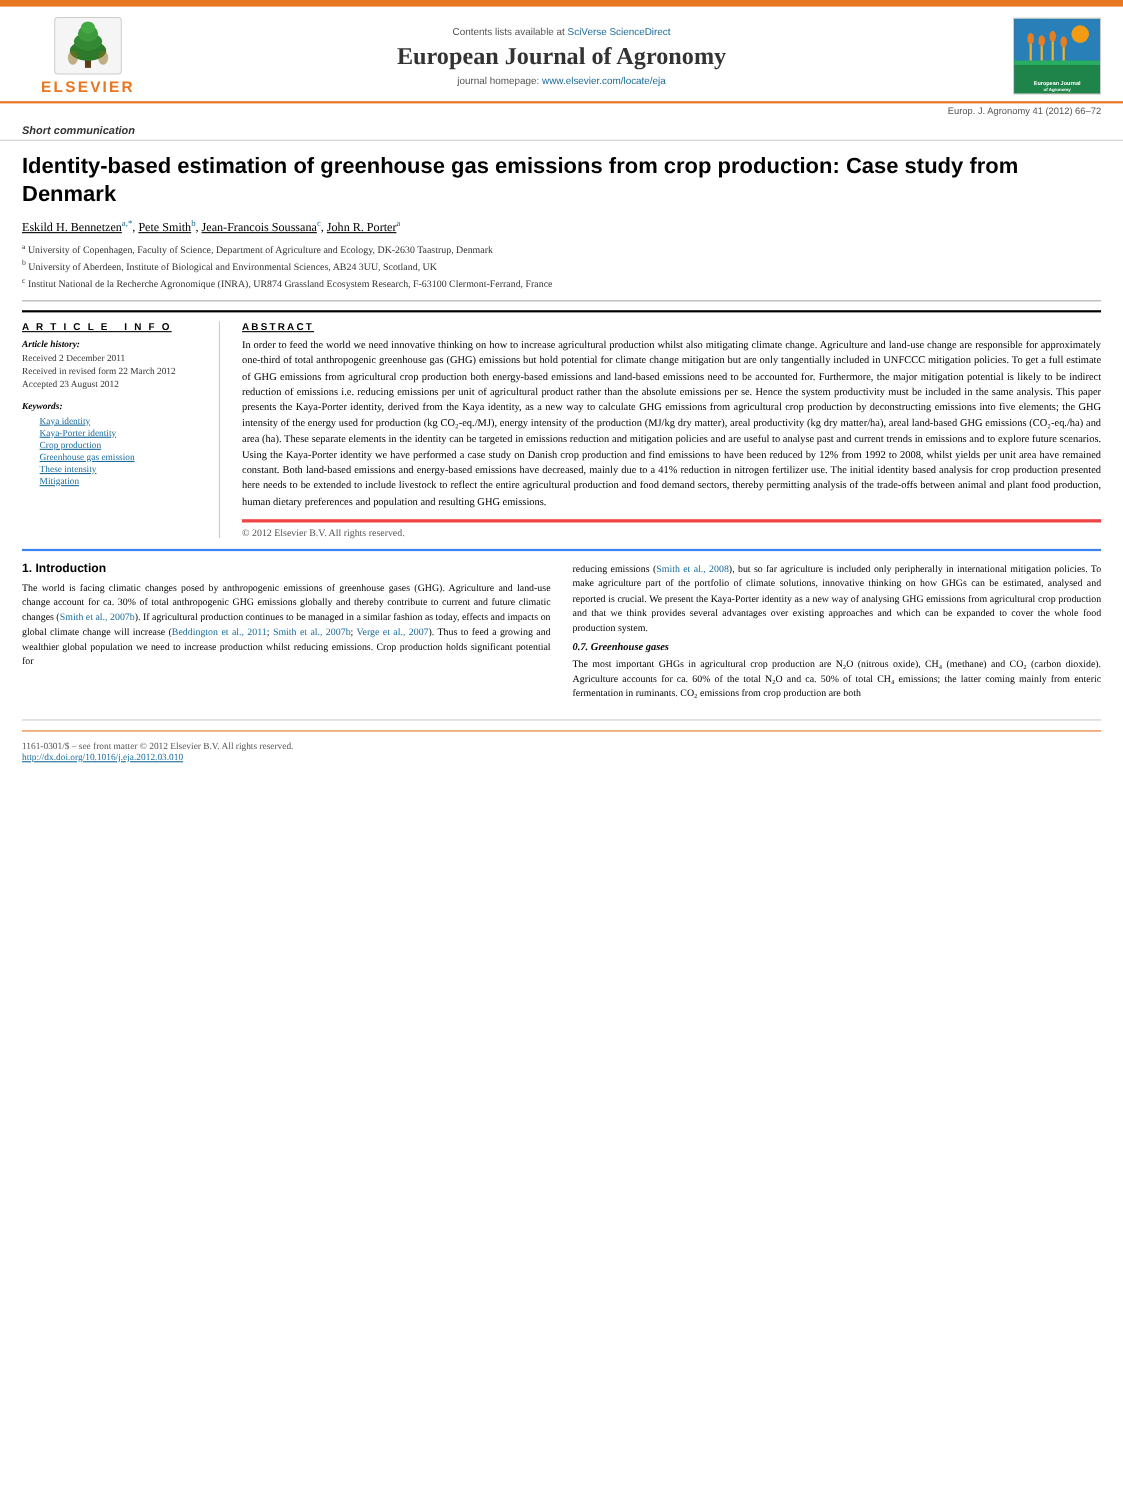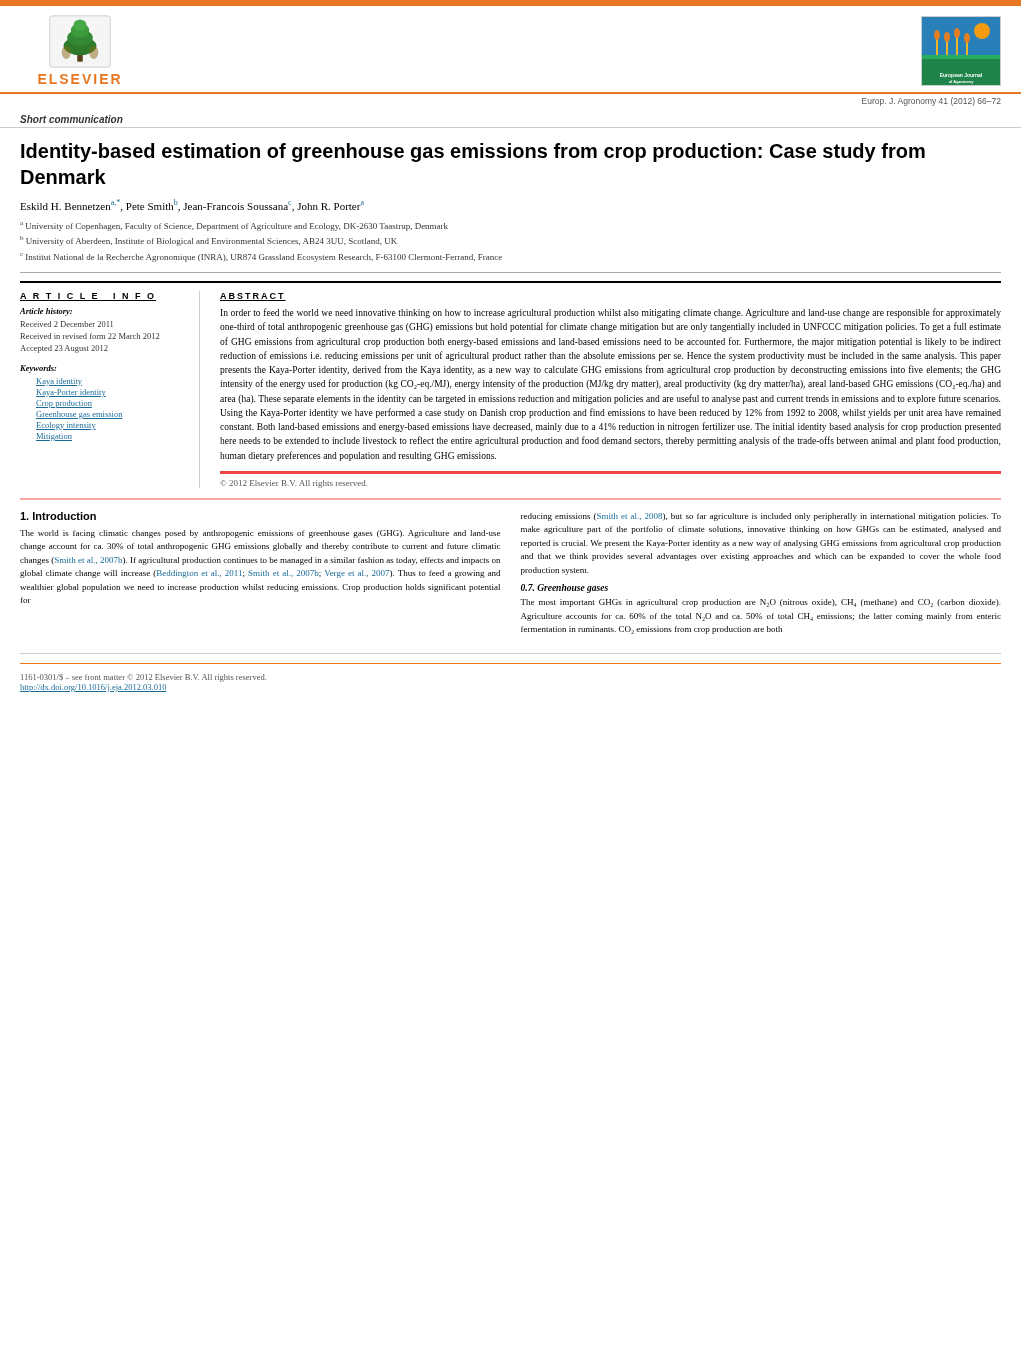--- a/index.html
+++ b/index.html
@@ -149,20 +149,21 @@
       color: #000;
     }
 
     .authors sup {
       font-size: 8px;
       color: #1a6b99;
     }
 
     .author-name {
       color: #000;
+      text-decoration: underline;
     }
 
     .affiliations {
       font-size: 9px;
       color: #333;
       margin-bottom: 8px;
       line-height: 1.5;
     }
 
     .affiliations sup {
@@ -248,21 +249,21 @@
       margin-top: 8px;
       border-top: 3px solid #ef4444;
       padding-top: 4px;
     }
 
     
     .body-content {
       display: flex;
       gap: 20px;
       margin-top: 10px;
-      border-top: 2px solid #fca5a5;
+      border-top: 2px solid #3b82f6;
       padding-top: 10px;
     }
 
     .body-left {
       flex: 1;
     }
 
     .body-right {
       flex: 1;
     }
@@ -355,20 +356,31 @@
           <ellipse cx="35" cy="18" rx="10" ry="8" fill="#3d9a3d"></ellipse>
           <ellipse cx="35" cy="12" rx="7" ry="6" fill="#45aa45"></ellipse>
 
           <ellipse cx="20" cy="42" rx="5" ry="7" fill="#8b6914" opacity="0.5"></ellipse>
           <ellipse cx="50" cy="42" rx="5" ry="7" fill="#8b6914" opacity="0.5"></ellipse>
         </svg>
         <span class="elsevier-text">ELSEVIER</span>
       </div>
     </div>
 
+    <div class="header-center">
+      <div class="sciverse-line">
+        <span>Contents lists available at </span>
+        <a href="#">SciVerse ScienceDirect</a>
+      </div>
+      <div class="journal-title">European Journal of Agronomy</div>
+      <div class="journal-homepage">
+        <span>journal homepage: </span>
+        <a href="#">www.elsevier.com/locate/eja</a>
+      </div>
+    </div>
 
     <div class="header-right">
       <div class="journal-logo-box">
         <svg width="78" height="68" viewBox="0 0 78 68" xmlns="http://www.w3.org/2000/svg">
           <rect width="78" height="68" fill="#1a5276"></rect>
           <rect x="2" y="2" width="74" height="64" fill="#2471a3"></rect>
 
           <rect x="0" y="40" width="78" height="28" fill="#1e8449"></rect>
           <rect x="0" y="36" width="78" height="6" fill="#27ae60"></rect>
 
@@ -434,21 +446,21 @@
           <div class="info-text">Received in revised form 22 March 2012</div>
           <div class="info-text">Accepted 23 August 2012</div>
         </div>
 
         <div class="article-info-block">
           <div class="keywords-label">Keywords:</div>
           <a class="keyword-item" href="#">Kaya identity</a>
           <a class="keyword-item" href="#">Kaya-Porter identity</a>
           <a class="keyword-item" href="#">Crop production</a>
           <a class="keyword-item" href="#">Greenhouse gas emission</a>
-          <a class="keyword-item" href="#">Ecology intensity</a>
+          <a class="keyword-item" href="#">These intensity</a>
           <a class="keyword-item" href="#">Mitigation</a>
         </div>
       </div>
 
       <div class="right-col">
         <div class="section-header">ABSTRACT</div>
         <div class="abstract-text">In order to feed the world we need innovative thinking on how to increase agricultural production whilst also mitigating climate change. Agriculture and land-use change are responsible for approximately one-third of total anthropogenic greenhouse gas (GHG) emissions but hold potential for climate change mitigation but are only tangentially included in UNFCCC mitigation policies. To get a full estimate of GHG emissions from agricultural crop production both energy-based emissions and land-based emissions need to be accounted for. Furthermore, the major mitigation potential is likely to be indirect reduction of emissions i.e. reducing emissions per unit of agricultural product rather than the absolute emissions per se. Hence the system productivity must be included in the same analysis. This paper presents the Kaya-Porter identity, derived from the Kaya identity, as a new way to calculate GHG emissions from agricultural crop production by deconstructing emissions into five elements; the GHG intensity of the energy used for production (kg CO₂-eq./MJ), energy intensity of the production (MJ/kg dry matter), areal productivity (kg dry matter/ha), areal land-based GHG emissions (CO₂-eq./ha) and area (ha). These separate elements in the identity can be targeted in emissions reduction and mitigation policies and are useful to analyse past and current trends in emissions and to explore future scenarios. Using the Kaya-Porter identity we have performed a case study on Danish crop production and find emissions to have been reduced by 12% from 1992 to 2008, whilst yields per unit area have remained constant. Both land-based emissions and energy-based emissions have decreased, mainly due to a 41% reduction in nitrogen fertilizer use. The initial identity based analysis for crop production presented here needs to be extended to include livestock to reflect the entire agricultural production and food demand sectors, thereby permitting analysis of the trade-offs between animal and plant food production, human dietary preferences and population and resulting GHG emissions.</div>
         <div class="copyright-line">© 2012 Elsevier B.V. All rights reserved.</div>
       </div>
     </div>

